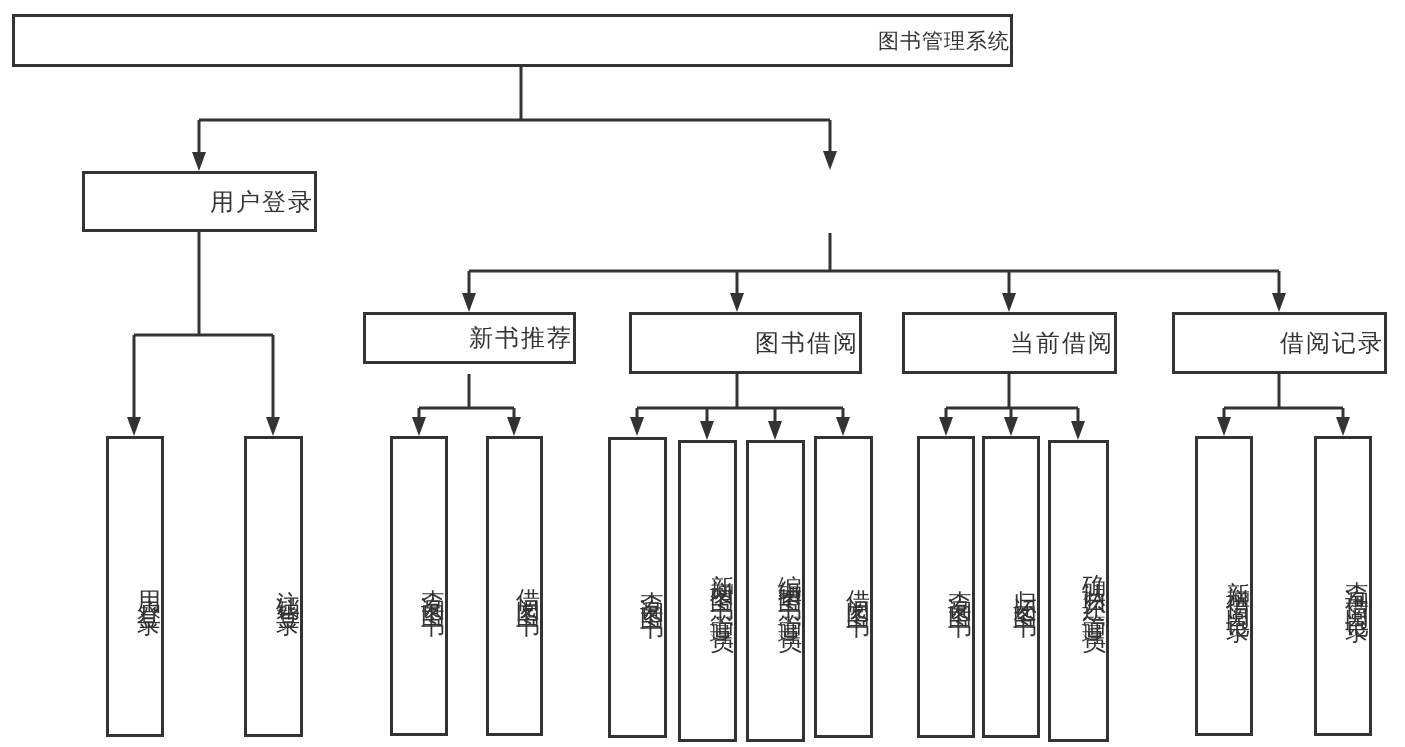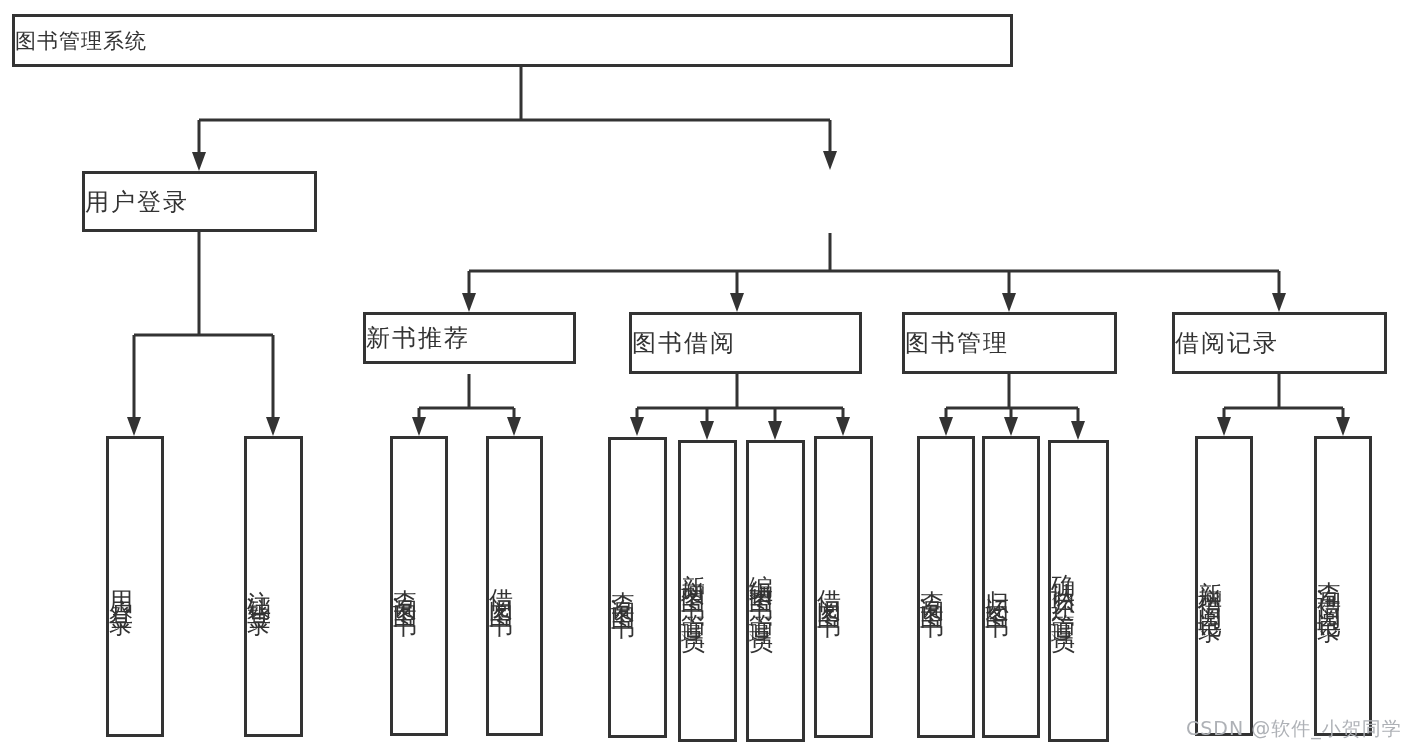--- a/index.html
+++ b/index.html
@@ -19,21 +19,21 @@
   .connectors .stroke { fill: none; stroke: var(--line, #333333); stroke-width: 3; }
   .connectors .fill   { fill: var(--line, #333333); stroke: none; }
 
   .hbox, .vbox {
     position: absolute;
     z-index: 2;
     border: 3px solid var(--line, #333333);
     background: #ffffff;
     display: flex;
     align-items: center;
-    justify-content: flex-start;
+    justify-content: flex-end;
     color: var(--text, #333333);
     font-family: Liberation Serif, serif;
   }
   .hbox .lbl {
     font-size: 24px;
     letter-spacing: 2px;
     white-space: nowrap;
   }
   .hbox.root .lbl { font-size: 21px; letter-spacing: 1px; }
   .vbox .vlbl {
@@ -127,21 +127,21 @@
     <span class="lbl">用户登录</span>
   </div>
 
   <div class="hbox" style="left:363px;top:312px;width:213px;height:52px">
     <span class="lbl">新书推荐</span>
   </div>
   <div class="hbox" style="left:629px;top:312px;width:233px;height:62px">
     <span class="lbl">图书借阅</span>
   </div>
   <div class="hbox" style="left:902px;top:312px;width:215px;height:62px">
-    <span class="lbl">图书管理</span>
+    <span class="lbl">当前借阅</span>
   </div>
   <div class="hbox" style="left:1172px;top:312px;width:215px;height:62px">
     <span class="lbl">借阅记录</span>
   </div>
 
   <div class="vbox" style="left:106px;top:436px;width:58px;height:301px">
     <span class="vlbl">用户登录</span>
   </div>
   <div class="vbox" style="left:244px;top:436px;width:59px;height:301px">
     <span class="vlbl">注销登录</span>
@@ -177,15 +177,14 @@
     <span class="vlbl">确认归还（管理员）</span>
   </div>
 
   <div class="vbox" style="left:1195px;top:436px;width:58px;height:300px">
     <span class="vlbl">新增借阅记录</span>
   </div>
   <div class="vbox" style="left:1314px;top:436px;width:58px;height:300px">
     <span class="vlbl">查询借阅记录</span>
   </div>
 
-  <div class="watermark">CSDN @软件_小贺同学</div>
 
 </div>
 
 </body></html>

